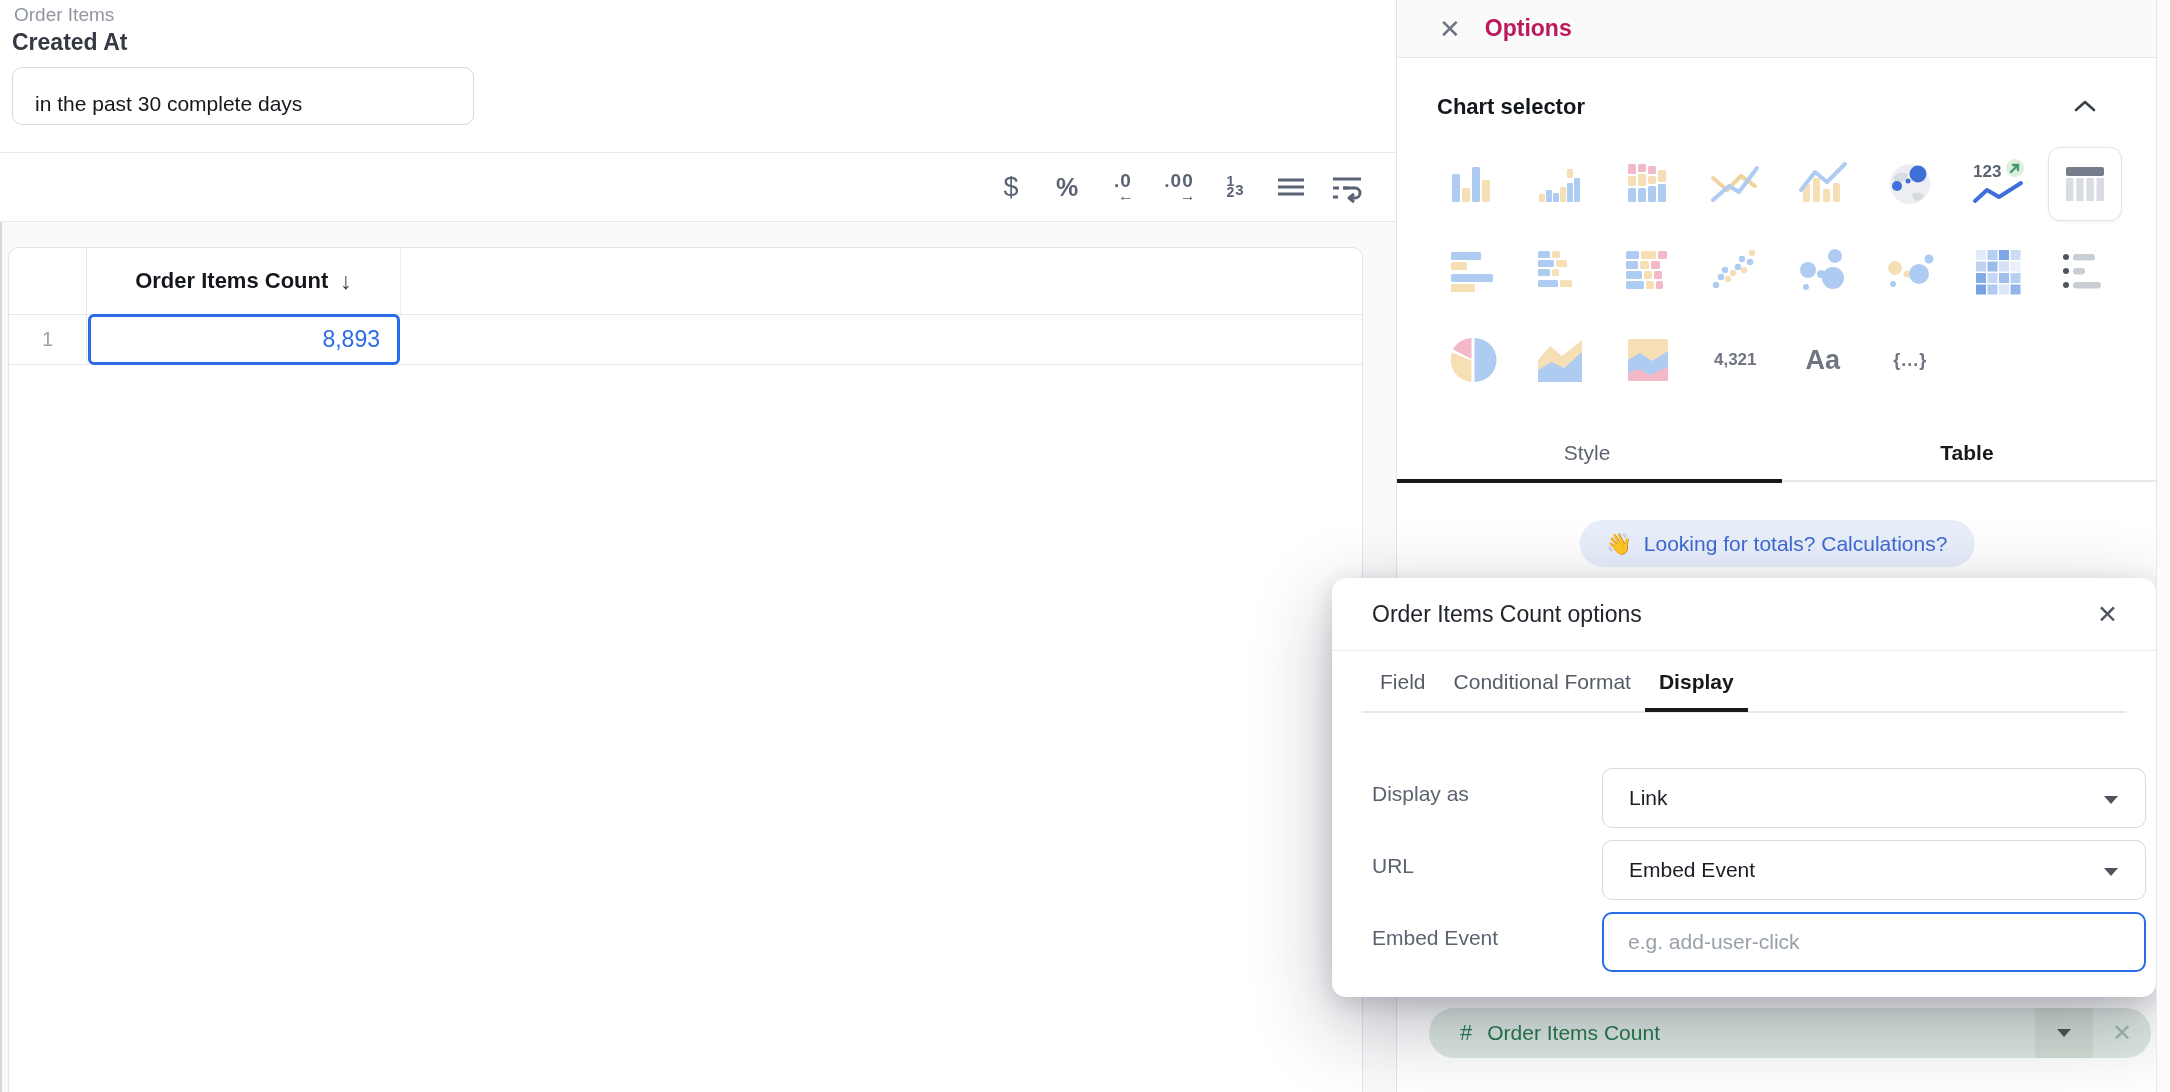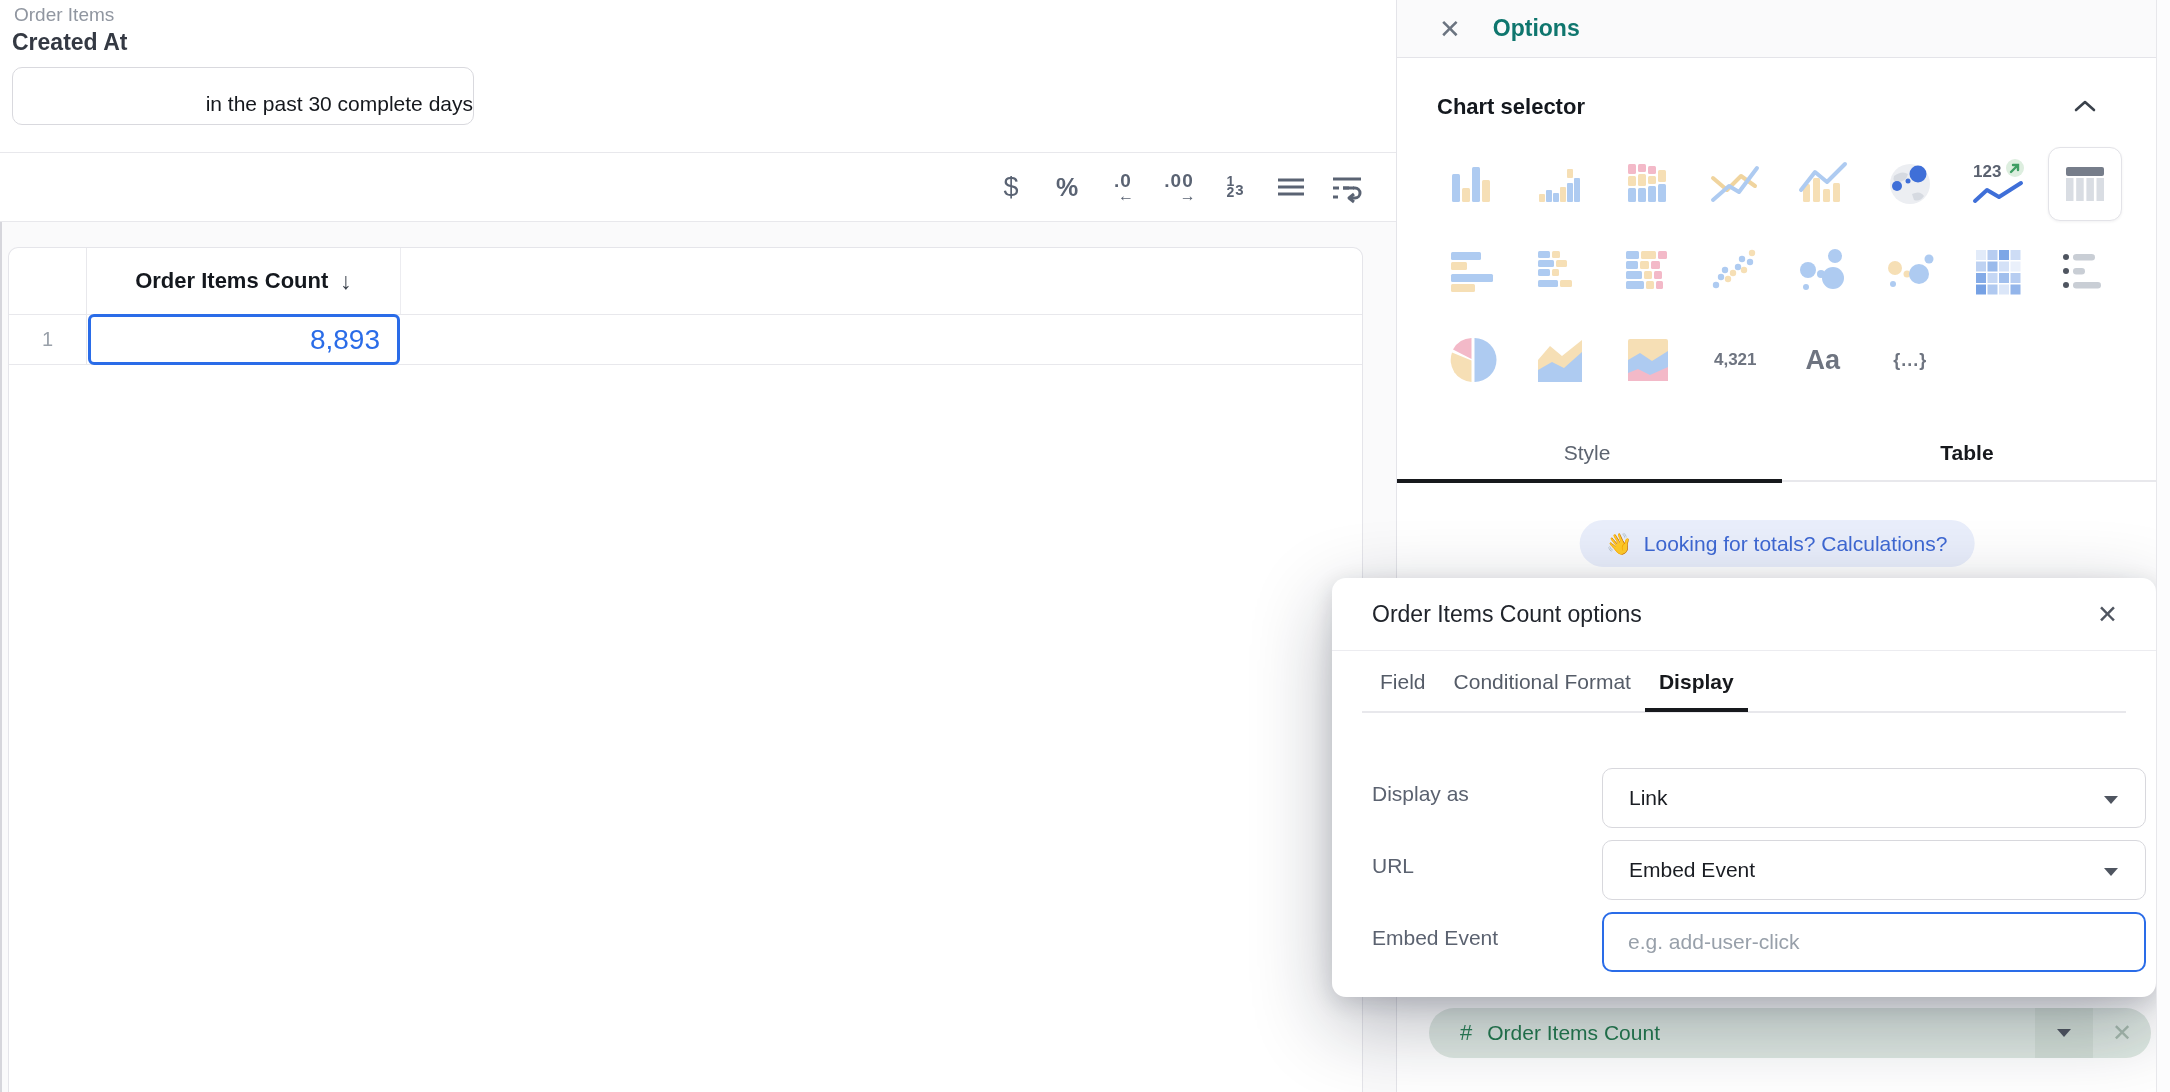--- a/index.html
+++ b/index.html
@@ -6,21 +6,21 @@
   html,body { width:2170px; height:1092px; overflow:hidden; background:#fff;
     font-family:"Liberation Sans", sans-serif; color:#14181E; }
   .stage { position:relative; width:2170px; height:1092px; }
 
   
   .left-pane { position:absolute; left:0; top:0; width:1396px; height:1092px; background:#fff; }
   .filter-entity { position:absolute; left:14px; top:4px; font-size:19px; color:#9096A0; }
   .filter-field  { position:absolute; left:12px; top:29px; font-size:23px; font-weight:700; color:#343943; }
   .filter-input  { position:absolute; left:12px; top:67px; width:462px; height:58px;
     border:1.5px solid #D9D9DE; border-radius:10px; font-size:21px; color:#15181D;
-    padding:16px 0 0 22px; outline:none; background:#fff; font-family:inherit;text-align:right; }
+    padding:16px 0 0 22px; outline:none; background:#fff; font-family:inherit; }
 
   .toolbar { position:absolute; left:0; top:152px; width:1396px; height:70px; background:#fff;
     border-top:1.5px solid #E8E8EC; border-bottom:1.5px solid #E8E8EC;
     display:flex; align-items:center; justify-content:flex-end; gap:14px; padding-right:28px; }
   .tb-btn { width:42px; height:44px; display:flex; align-items:center; justify-content:center;
     color:#5A6373; cursor:pointer; }
   .tb-dollar { font-size:27px; font-weight:500; }
   .tb-pct { font-size:25px; font-weight:600; }
   .dec { display:flex; flex-direction:column; align-items:flex-end; line-height:1; }
   .dec .num { font-size:19px; font-weight:700; letter-spacing:1px; }
@@ -38,29 +38,29 @@
   .th-num { width:78px; border-right:1.5px solid #E8E8EC; }
   .th-val { width:314px; border-right:1.5px solid #ECECF0; display:flex; align-items:center;
     justify-content:center; gap:12px; font-size:22px; font-weight:700; color:#14181E; cursor:pointer; }
   .sort-arrow { font-size:23px; font-weight:500; color:#3A414B; }
   .t-row { height:50px; display:flex; border-bottom:1.5px solid #E8E8EC; }
   .td-num { width:78px; border-right:1.5px solid #E8E8EC; display:flex; align-items:center;
     justify-content:center; font-size:20px; color:#9AA1AA; }
   .td-val { width:314px; position:relative; }
   .sel-cell { position:absolute; inset:-1px 1px -1px 1px; border:3px solid #2A6CE8; border-radius:6px;
     display:flex; align-items:center; justify-content:flex-end; padding-right:17px;
-    font-size:28px; color:#2A6CE8; background:#fff; cursor:pointer; }
+    font-size:23px; color:#2A6CE8; background:#fff; cursor:pointer; }
 
   
   .right-panel { position:absolute; left:1396px; top:0; width:760px; height:1092px;
     background:#fff; border-left:1.5px solid #E4E4E9; }
   .panel-header { position:absolute; left:0; top:0; width:760px; height:58px; background:#FAFAFB;
     border-bottom:1.5px solid #E4E4E9; display:flex; align-items:center; }
   .panel-close { margin-left:42px; font-size:26px; color:#6B7480; cursor:pointer; line-height:1; }
-  .panel-title { margin-left:32px; font-size:23px; font-weight:700; color:#0f766e; }
+  .panel-title { margin-left:24px; font-size:23px; font-weight:700; color:#be185d; }
 
   .section-head { position:absolute; left:40px; top:94px; font-size:22px; font-weight:700; color:#14181E; }
   .chevron-up { position:absolute; right:58px; top:98px; cursor:pointer; }
 
   .chart-grid { position:absolute; left:32px; top:140px; width:702px;
     display:grid; grid-template-columns:repeat(8, 87.5px); grid-auto-rows:88px;
     align-items:center; justify-items:center; }
   .cicon { width:60px; height:60px; display:flex; align-items:center; justify-content:center; cursor:pointer; }
   .cicon.selected { width:74px; height:74px; background:#fff; border:1.5px solid #E3E3E8;
     border-radius:12px; box-shadow:0 1px 3px rgba(20,24,31,.06); }

